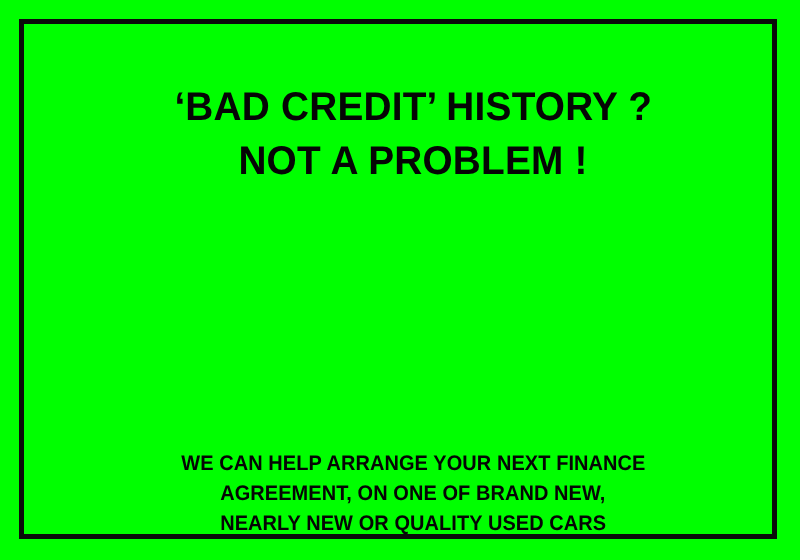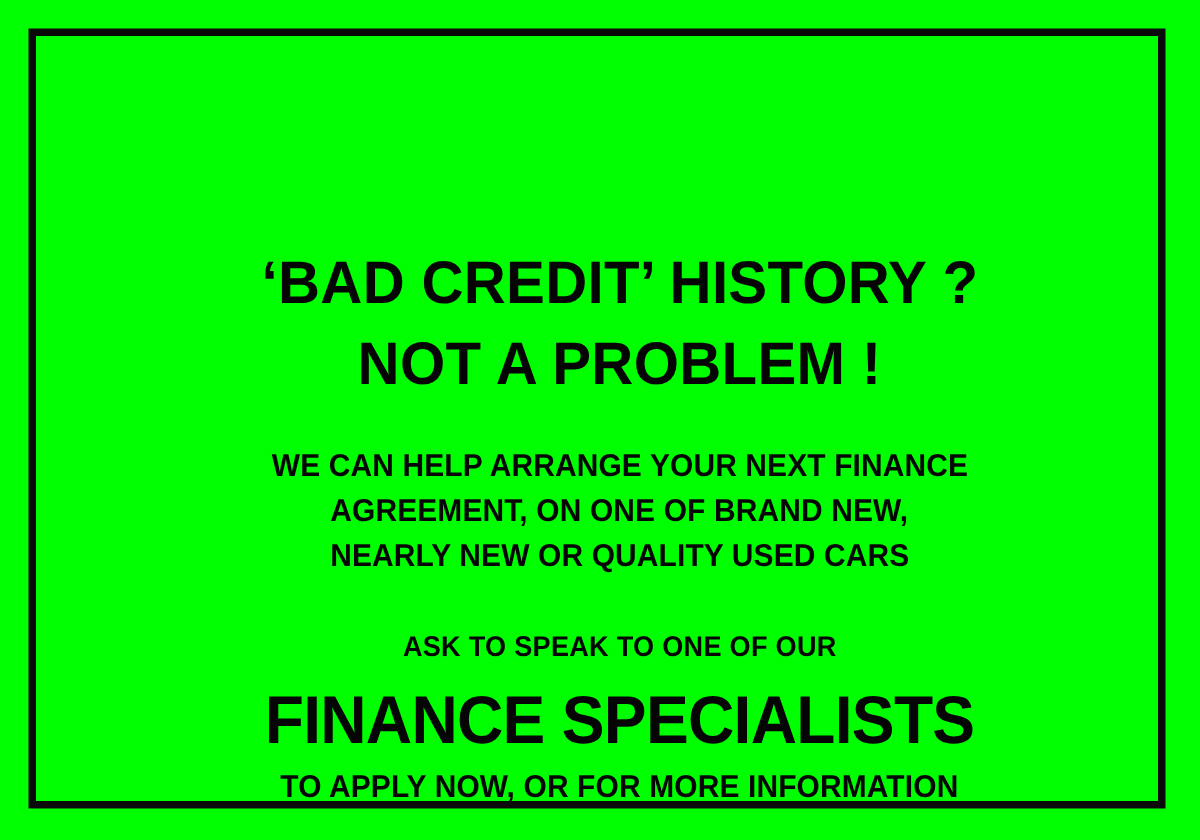--- a/index.html
+++ b/index.html
@@ -36,21 +36,21 @@
   #content {
     position: absolute;
     left: 19px;
     top: 19px;
     width: 758px;
     height: 520px;
     box-sizing: border-box;
     display: flex;
     flex-direction: column;
     align-items: center;
-    justify-content: flex-end;
+    justify-content: space-between;
     padding-left: 30px;
   }
 
   .line {
     color: #050505;
     text-align: center;
     white-space: nowrap;
     font-weight: bold;
     letter-spacing: -0.2px;
     text-rendering: geometricPrecision;
@@ -125,20 +125,15 @@
       <div class="line headline" style="color: rgb(5, 5, 5);">‘BAD CREDIT’ HISTORY ?</div>
       <div class="line headline" style="color: rgb(5, 5, 5);">NOT A PROBLEM !</div>
     </div>
 
     <div id="body-block">
       <div class="line body-line" style="color: rgb(5, 5, 5);">WE CAN HELP ARRANGE YOUR NEXT FINANCE</div>
       <div class="line body-line" style="color: rgb(5, 5, 5);">AGREEMENT, ON ONE OF BRAND NEW,</div>
       <div class="line body-line" style="color: rgb(5, 5, 5);">NEARLY NEW OR QUALITY USED CARS</div>
     </div>
 
-    <div id="cta-block">
-      <div class="line cta-lead" style="color: rgb(5, 5, 5);">ASK TO SPEAK TO ONE OF OUR</div>
-      <div class="line cta-main" style="color: rgb(5, 5, 5);">FINANCE SPECIALISTS</div>
-      <div class="line cta-tail" style="color: rgb(5, 5, 5);">TO APPLY NOW, OR FOR MORE INFORMATION</div>
-    </div>
 
   </div>
 </div>
 
 </body></html>

